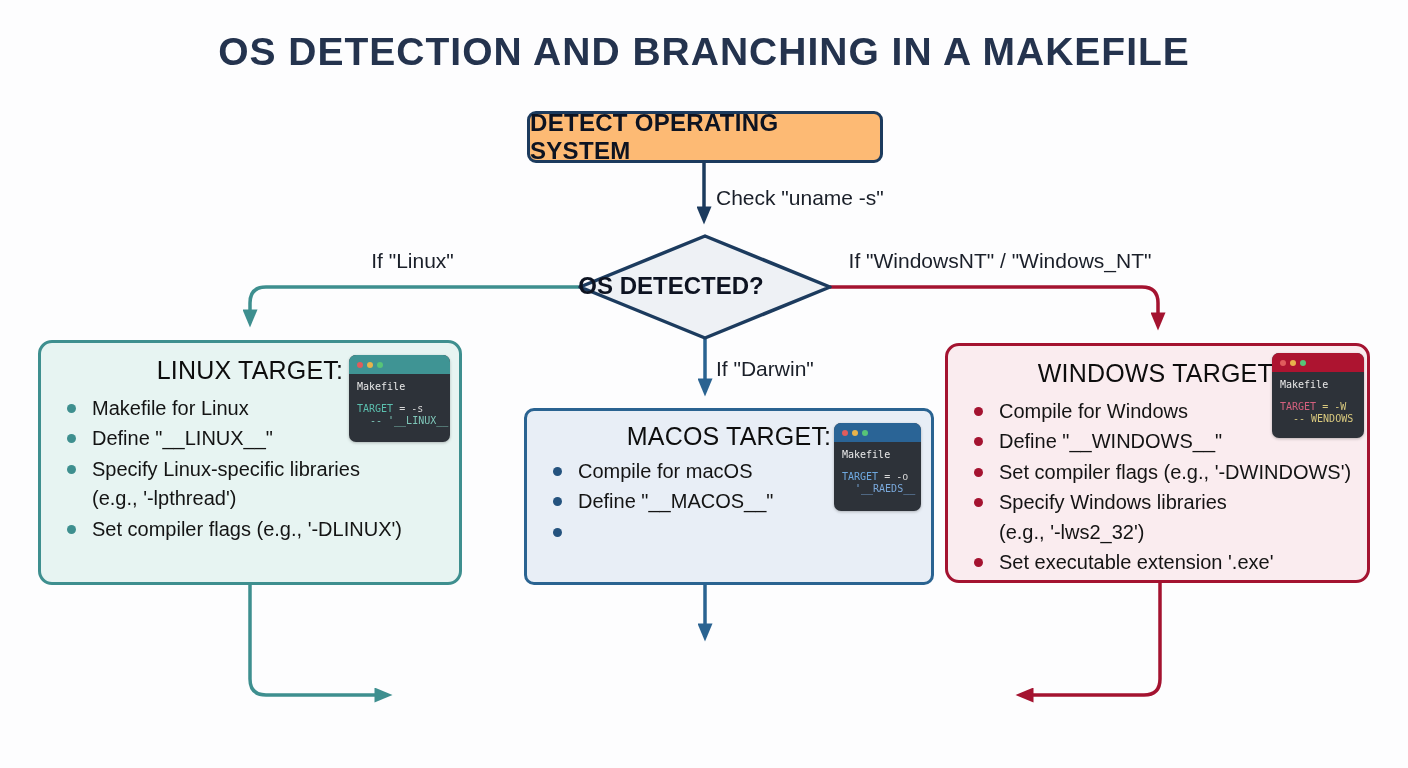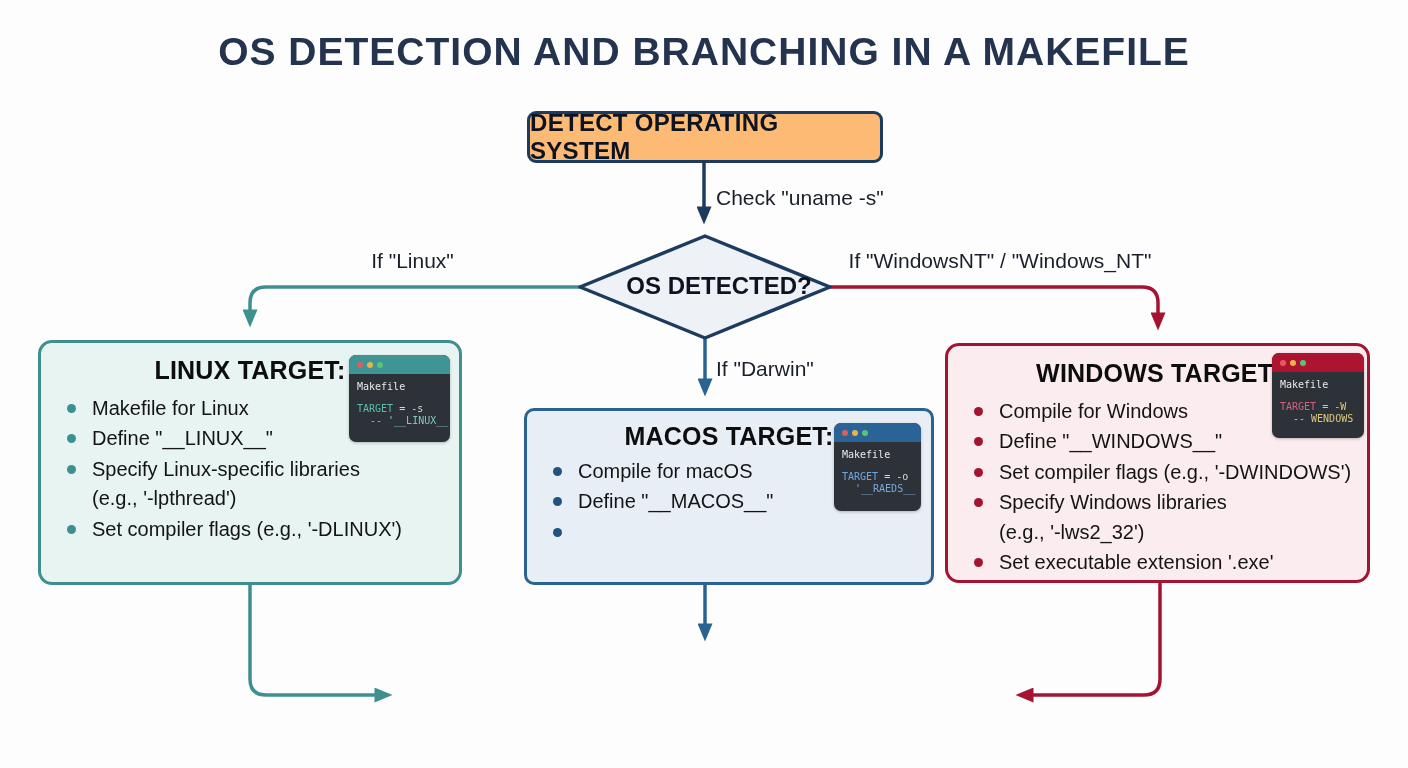--- a/index.html
+++ b/index.html
@@ -18,36 +18,36 @@
   .node { position: absolute; z-index: 2; }
 
   .node-detect {
     left: 527px; top: 111px; width: 356px; height: 52px;
     background: #fdba74; border: 3.5px solid #1c3b5e; border-radius: 9px;
     display: flex; align-items: center; justify-content: center;
     font-size: 24px; font-weight: 800; color: #0d1321; letter-spacing: 0.3px;
   }
 
   .decision-label {
-    position: absolute; left: 594px; top: 272px; width: 250px; z-index: 2;
+    position: absolute; left: 546px; top: 272px; width: 250px; z-index: 2;
     text-align: center; font-size: 24px; font-weight: 800; color: #0d1321;
   }
 
   .edge-label { position: absolute; z-index: 2; font-size: 21px; font-weight: 500; color: #1a1f29; }
   .lbl-check  { left: 716px; top: 186px; }
   .lbl-linux  { left: 330px; top: 249px; width: 165px; text-align: center; }
   .lbl-windows{ left: 840px; top: 249px; width: 320px; text-align: center; }
   .lbl-darwin { left: 716px; top: 357px; }
 
   .target-box { position: absolute; z-index: 2; border-radius: 14px; }
   .box-linux   { left: 38px;  top: 340px; width: 424px; height: 245px; background: #e7f4f2; border: 3.5px solid #3e8f8f; }
   .box-macos   { left: 524px; top: 408px; width: 410px; height: 177px; background: #e8eef6; border: 3.5px solid #2a6391; border-radius: 10px; }
   .box-windows { left: 945px; top: 343px; width: 425px; height: 240px; background: #faecef; border: 3.5px solid #a41330; }
 
-  .box-title { text-align: center; font-size: 25px; font-weight: 700; color: #0d0d0d; margin-top: 13px; letter-spacing: 0.2px; }
+  .box-title { text-align: center; font-size: 25px; font-weight: 400; color: #0d0d0d; margin-top: 13px; letter-spacing: 0.2px; }
   .box-macos .box-title { margin-top: 11px; }
 
   ul.bullets { list-style: none; margin: 9px 0 0 24px; }
   .box-macos ul.bullets { margin-top: 6px; }
   ul.bullets li {
     position: relative; padding-left: 27px; font-size: 20px; color: #141414;
     line-height: 1.47; white-space: pre-line; margin-bottom: 1px;
   }
   ul.bullets li .dot {
     position: absolute; left: 2px; top: 10px; width: 9px; height: 9px; border-radius: 50%;

